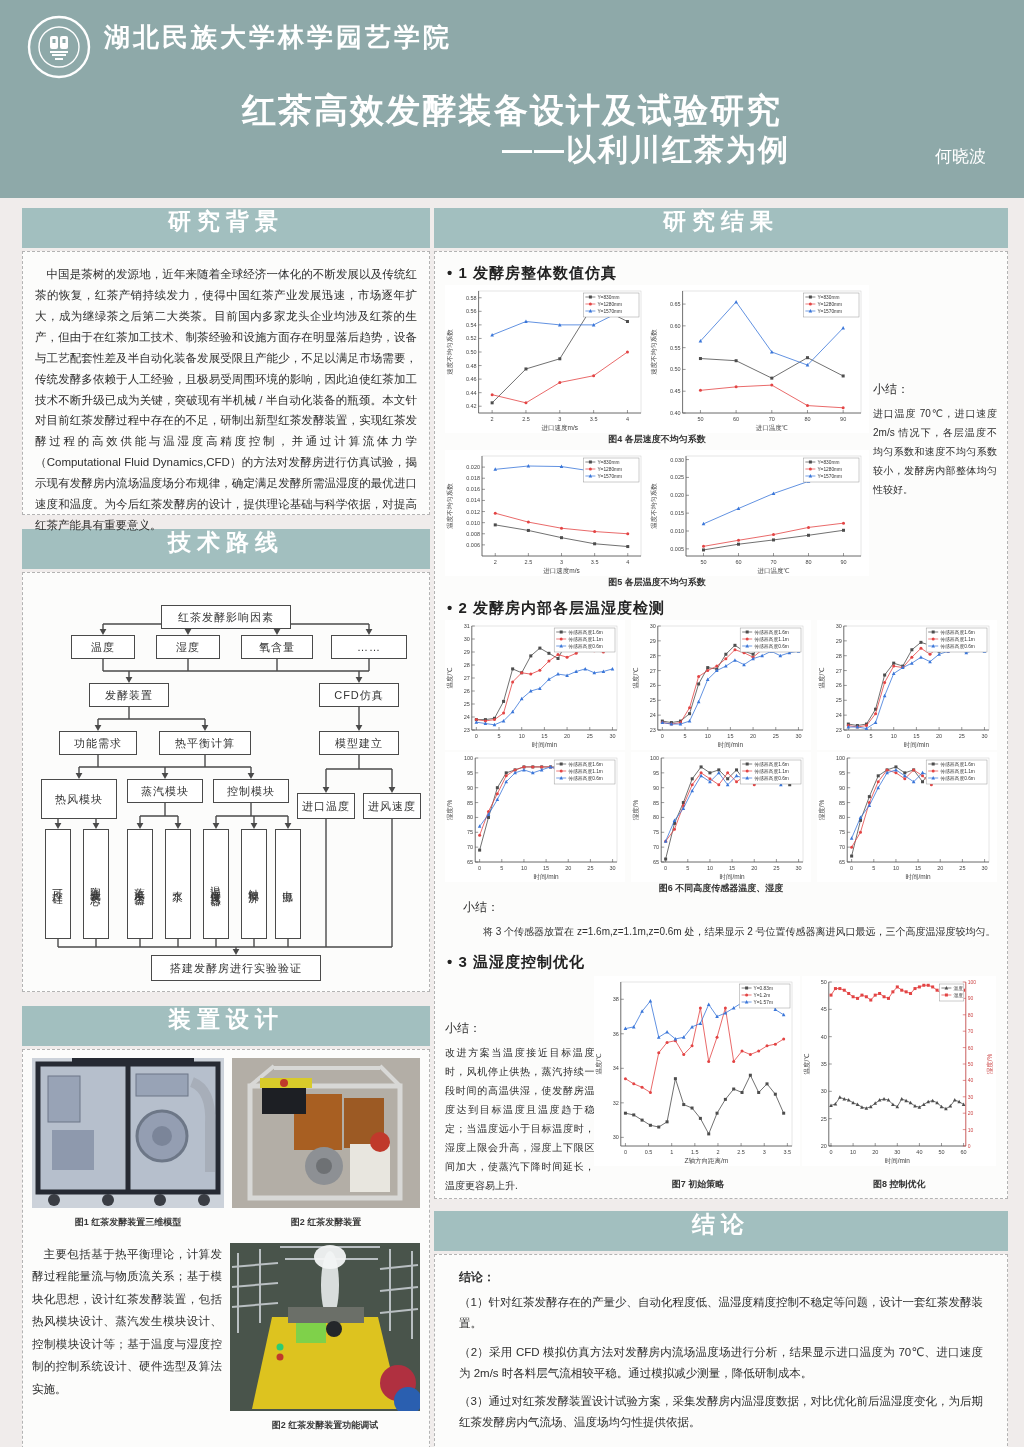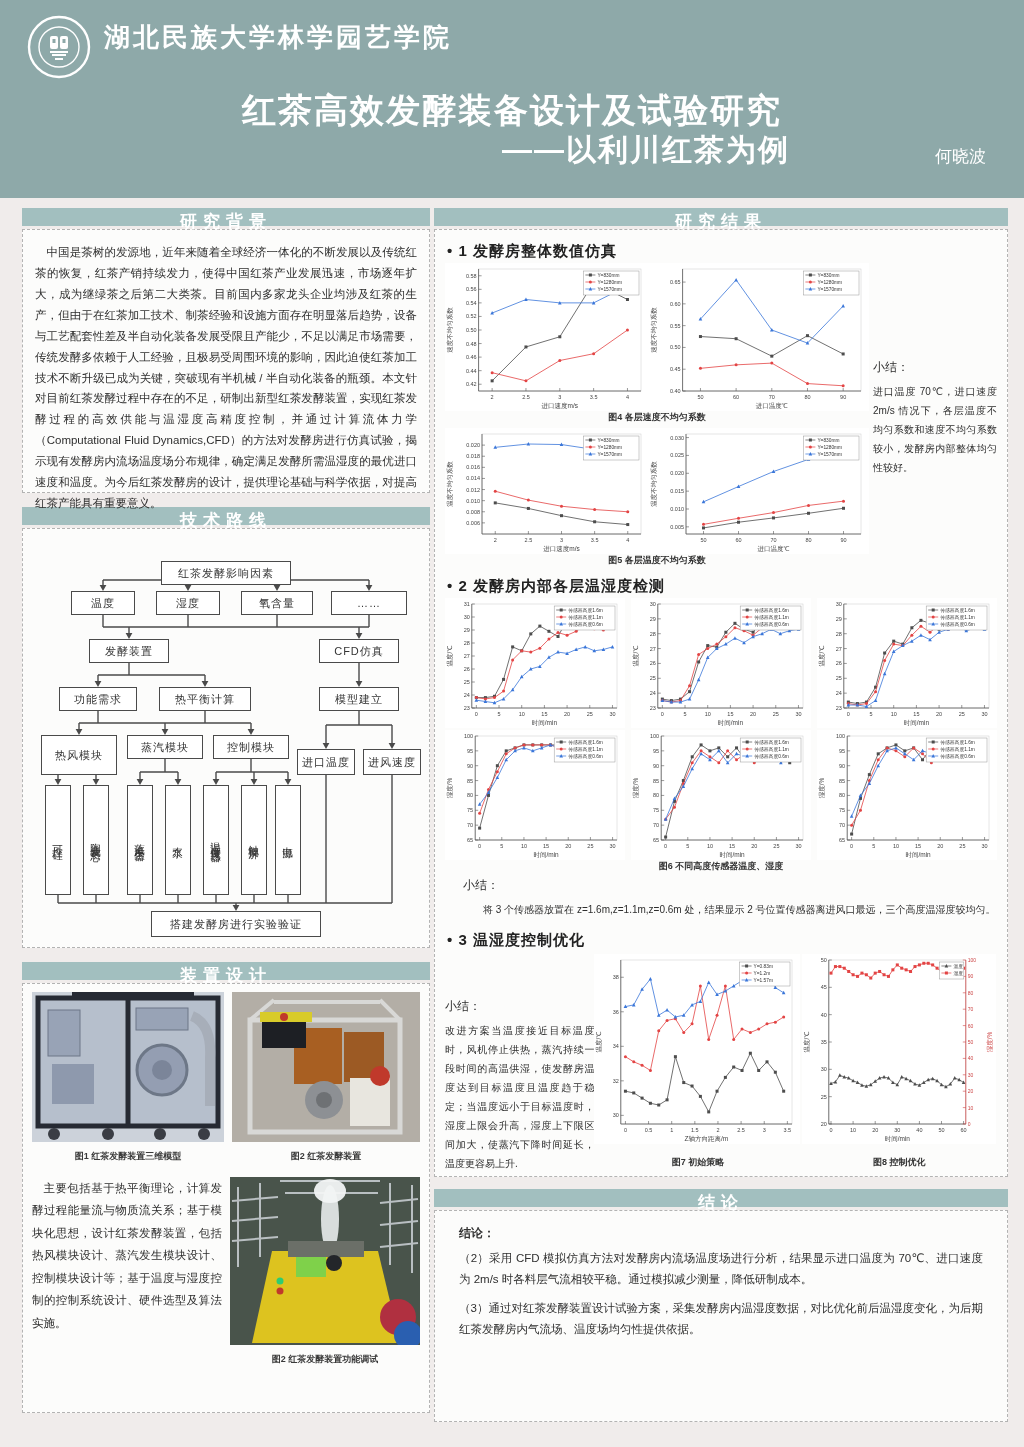--- a/index.html
+++ b/index.html
@@ -7,21 +7,21 @@
        font-family:"Liberation Sans","DejaVu Sans",sans-serif;color:#333;overflow:hidden;}
   .header{position:absolute;left:0;top:0;width:1024px;height:198px;background:#8ea9a9;color:#fff;}
   .logo{position:absolute;left:26px;top:14px;}
   .uni-cn{position:absolute;left:104px;top:20px;font-size:26px;font-weight:bold;letter-spacing:3px;}
   .uni-en{position:absolute;left:105px;top:56px;font-size:15px;letter-spacing:.5px;opacity:.95;}
   .m-title{position:absolute;left:0;top:88px;width:1024px;text-align:center;font-size:34px;font-weight:bold;letter-spacing:2px;}
   .m-sub{position:absolute;left:0;top:130px;width:790px;text-align:right;font-size:30px;font-weight:bold;letter-spacing:2px;}
   .author{position:absolute;right:38px;top:145px;font-size:17px;}
   .col-l{position:absolute;left:22px;top:208px;width:408px;}
   .col-r{position:absolute;left:434px;top:208px;width:574px;}
-  .bar{height:18px;background:#a2bfbf;color:#fff;text-align:center;font-size:17px;line-height:27px;letter-spacing:6px;font-weight:bold;}
+  .bar{height:40px;background:#a2bfbf;color:#fff;text-align:center;font-size:23px;line-height:27px;letter-spacing:6px;font-weight:bold;}
   .panel{background:#fcfcfb;border:1px dashed #b3b3b3;box-sizing:border-box;margin-top:3px;}
   .bg-panel{height:264px;padding:12px 12px;}
   .bg-text{font-size:11.5px;line-height:1.82;text-align:justify;text-indent:1em;color:#2e2e2e;}
   .route-panel{height:420px;padding:8px;}
   .design-panel{height:430px;padding:8px 9px;}
   .flow{position:relative;width:392px;height:400px;margin:2px auto 0 auto;}
   .flow svg.lines{position:absolute;left:0;top:0;}
   .fnode{position:absolute;border:1.3px solid #4a4a4a;background:#fff;font-size:11px;color:#333;
          display:flex;align-items:center;justify-content:center;box-sizing:border-box;letter-spacing:1px;}
   .vnode{writing-mode:vertical-rl;text-orientation:upright;font-size:10.5px;letter-spacing:2px;}
@@ -1363,16 +1363,17 @@
               <text x="151.4" y="21" font-size="4.8" text-anchor="start" fill="#333" font-family="&quot;Liberation Sans&quot;,sans-serif">湿度</text>
             </svg></div>
         <div class="cap" style="margin-top:12px">图8 控制优化</div>
       </div>
     </div>
   </div>
 
   <div class="bar" style="margin-top:12px">结论</div>
   <div class="panel concl-panel">
     <div class="concl-label">结论：</div>
+    <div class="concl-item">（1）针对红茶发酵存在的产量少、自动化程度低、温湿度精度控制不稳定等问题，设计一套红茶发酵装置。</div>
     <div class="concl-item">（2）采用 CFD 模拟仿真方法对发酵房内流场温度场进行分析，结果显示进口温度为 70℃、进口速度为 2m/s 时各料层气流相较平稳。通过模拟减少测量，降低研制成本。</div>
     <div class="concl-item">（3）通过对红茶发酵装置设计试验方案，采集发酵房内温湿度数据，对比优化前后温湿度变化，为后期红茶发酵房内气流场、温度场均匀性提供依据。</div>
   </div>
 </div>
 
 </body></html>

